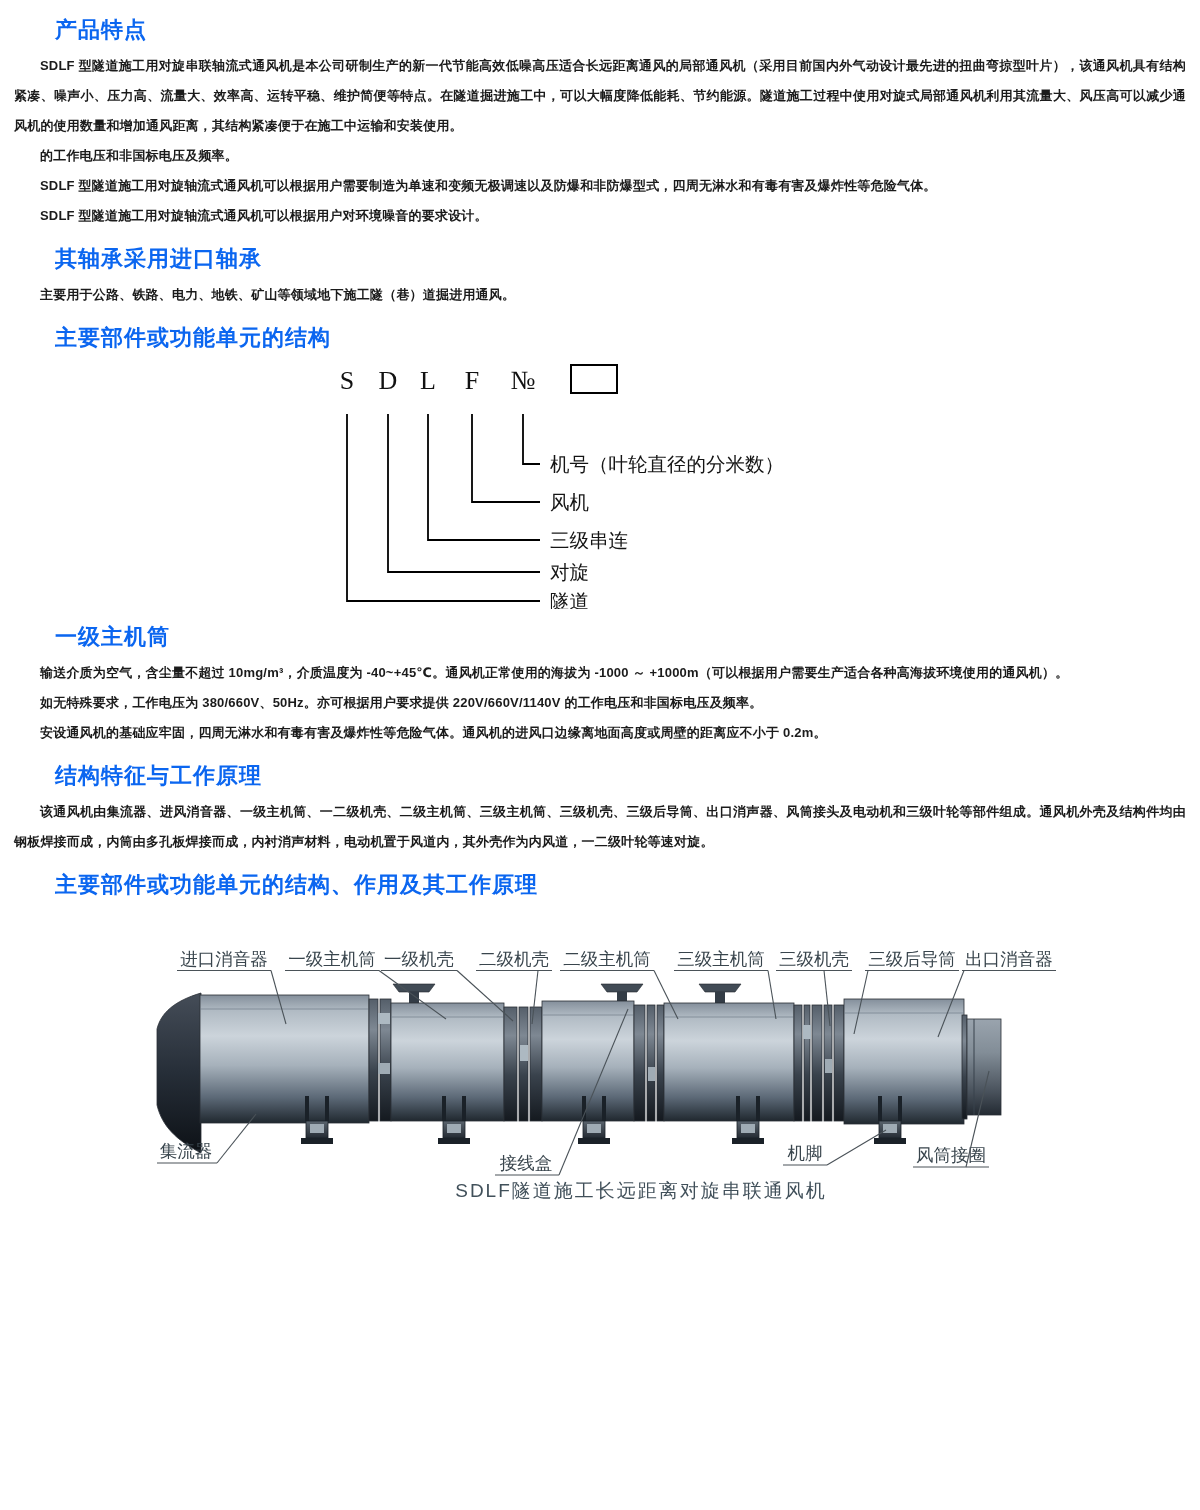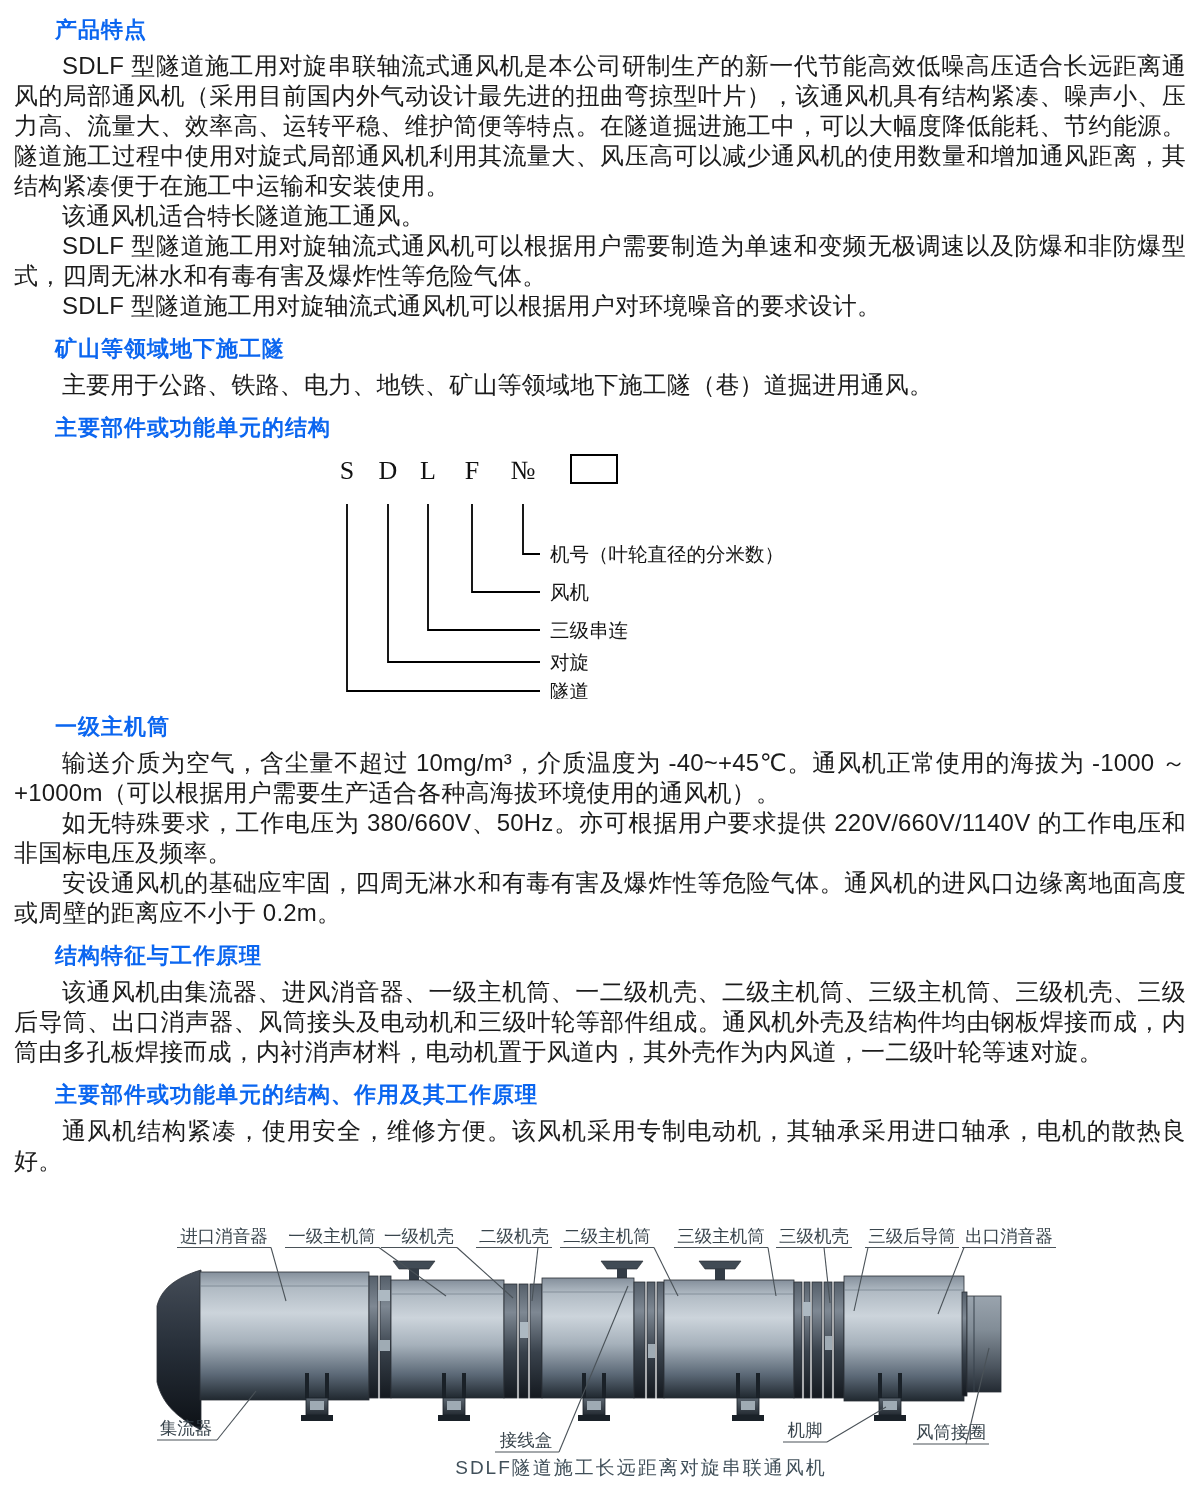--- a/index.html
+++ b/index.html
@@ -8,22 +8,22 @@
     font-family:"Liberation Sans","DejaVu Sans",sans-serif;
     color:#1b1b1b;
   }
   .content{padding:0 14px;margin-top:16px;}
   h2{
     font-size:22px;line-height:28px;font-weight:700;color:#0b66f0;
     margin:14px 0 7px 41px;letter-spacing:1px;
   }
   h2.first{margin-top:10px;}
   p{
-    margin:0;font-size:24px;line-height:30px;text-indent:2em;
-    text-align:justify;letter-spacing:.2px;
+    margin:0;font-size:13px;line-height:30px;text-indent:2em;
+    text-align:justify;letter-spacing:.2px;font-weight:bold;
   }
   .model-diagram{margin-top:2px;}
   .model-diagram svg, .fan-figure svg{display:block;}
   .fan-figure{margin:30px 0 0 0;padding:0;}
   .code-letter{font-family:"Liberation Serif","DejaVu Serif",serif;font-size:26px;fill:#111;}
   .tree-label{font-size:19.5px;fill:#141414;}
   .tree-line{stroke:#000;stroke-width:1.8;fill:none;}
   .callout{font-size:17.5px;fill:#39454d;}
   .callout-caption{font-size:19px;fill:#41505a;letter-spacing:2px;}
   .shelf{stroke:#4a5258;stroke-width:1.2;}
@@ -31,27 +31,27 @@
   .seam{stroke:#6d7984;stroke-width:1;opacity:.65;}
 </style>
 </head>
 <body>
 
 <div class="content">
 
   <section>
     <h2 class="first">产品特点</h2>
     <p>SDLF 型隧道施工用对旋串联轴流式通风机是本公司研制生产的新一代节能高效低噪高压适合长远距离通风的局部通风机（采用目前国内外气动设计最先进的扭曲弯掠型叶片），该通风机具有结构紧凑、噪声小、压力高、流量大、效率高、运转平稳、维护简便等特点。在隧道掘进施工中，可以大幅度降低能耗、节约能源。隧道施工过程中使用对旋式局部通风机利用其流量大、风压高可以减少通风机的使用数量和增加通风距离，其结构紧凑便于在施工中运输和安装使用。</p>
-    <p>该通风机适合特长隧道施工通风。</p>
+    <p>的工作电压和非国标电压及频率。</p>
     <p>SDLF 型隧道施工用对旋轴流式通风机可以根据用户需要制造为单速和变频无极调速以及防爆和非防爆型式，四周无淋水和有毒有害及爆炸性等危险气体。</p>
     <p>SDLF 型隧道施工用对旋轴流式通风机可以根据用户对环境噪音的要求设计。</p>
   </section>
 
   <section>
-    <h2>矿山等领域地下施工隧</h2>
+    <h2>其轴承采用进口轴承</h2>
     <p>主要用于公路、铁路、电力、地铁、矿山等领域地下施工隧（巷）道掘进用通风。</p>
   </section>
 
   <section>
     <h2>主要部件或功能单元的结构</h2>
     <div class="model-diagram">
       <svg width="1172" height="250" viewBox="0 0 1172 250">
 
         <text class="code-letter" x="333" y="30" text-anchor="middle">S</text>
         <text class="code-letter" x="374" y="30" text-anchor="middle">D</text>
@@ -83,21 +83,20 @@
     <p>安设通风机的基础应牢固，四周无淋水和有毒有害及爆炸性等危险气体。通风机的进风口边缘离地面高度或周壁的距离应不小于 0.2m。</p>
   </section>
 
   <section>
     <h2>结构特征与工作原理</h2>
     <p>该通风机由集流器、进风消音器、一级主机筒、一二级机壳、二级主机筒、三级主机筒、三级机壳、三级后导筒、出口消声器、风筒接头及电动机和三级叶轮等部件组成。通风机外壳及结构件均由钢板焊接而成，内筒由多孔板焊接而成，内衬消声材料，电动机置于风道内，其外壳作为内风道，一二级叶轮等速对旋。</p>
   </section>
 
   <section>
     <h2>主要部件或功能单元的结构、作用及其工作原理</h2>
-    <p>通风机结构紧凑，使用安全，维修方便。该风机采用专制电动机，其轴承采用进口轴承，电机的散热良好。</p>
   </section>
 
   <figure class="fan-figure">
     <svg width="1172" height="300" viewBox="0 0 1172 300">
       <defs>
         <linearGradient id="gBody" x1="0" y1="0" x2="0" y2="1">
           <stop offset="0" stop-color="#848f9b"></stop>
           <stop offset="0.12" stop-color="#b0bac3"></stop>
           <stop offset="0.32" stop-color="#ccd4db"></stop>
           <stop offset="0.55" stop-color="#a6b1bb"></stop>

